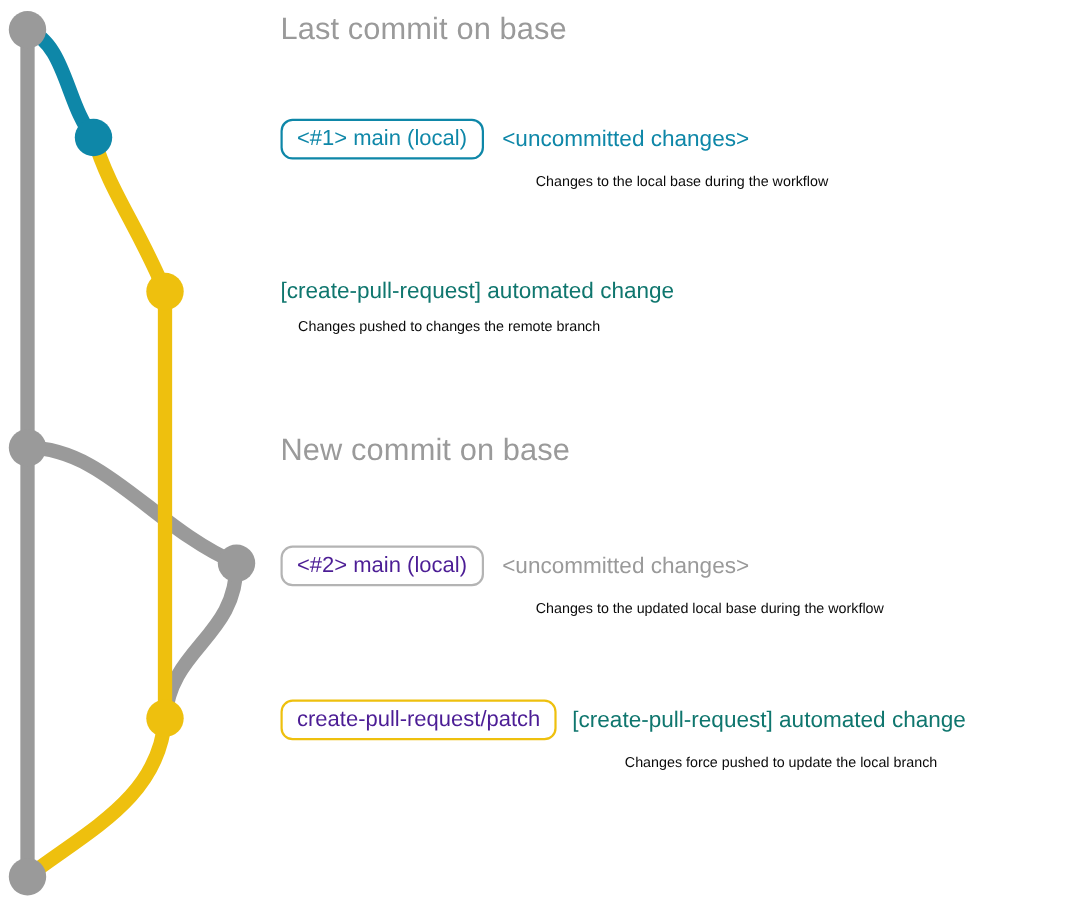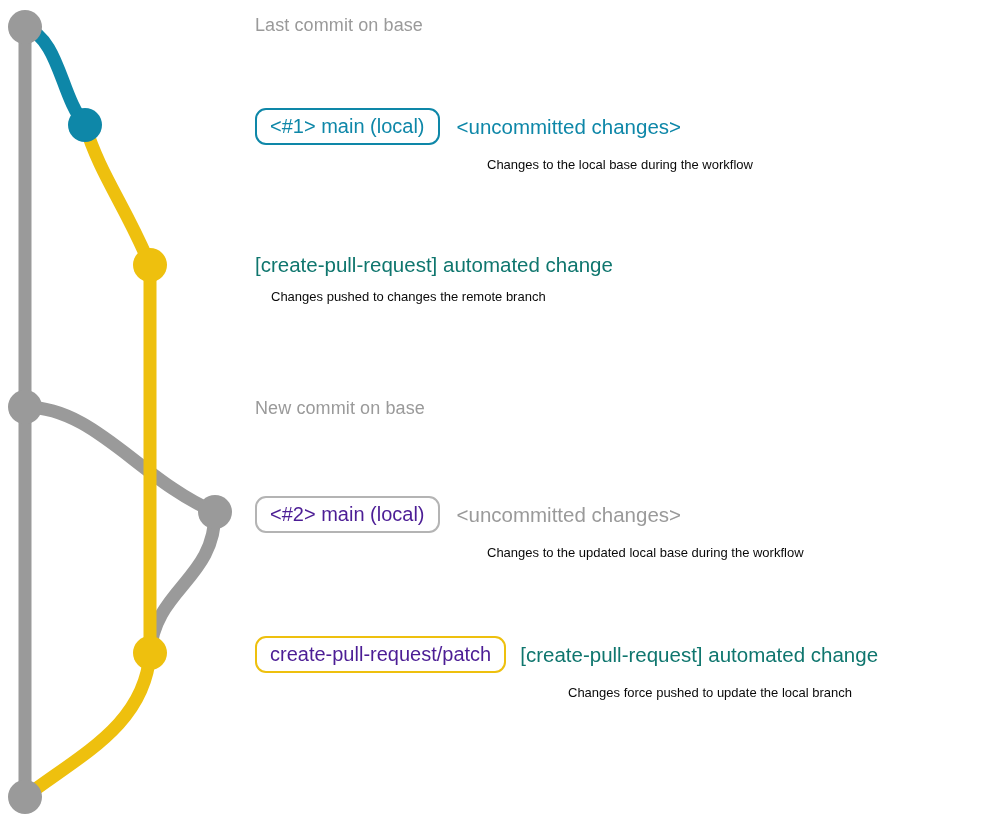--- a/index.html
+++ b/index.html
@@ -35,21 +35,21 @@
     width: 981px;
     height: 827px;
   }
 
   .row {
     position: absolute;
   }
 
   .headline {
     white-space: nowrap;
-    font-size: 18px;
+    font-size: 28px;
     line-height: 25px;
     letter-spacing: 0.1px;
   }
 
   .ref-line {
     display: flex;
     align-items: center;
     white-space: nowrap;
   }
 

